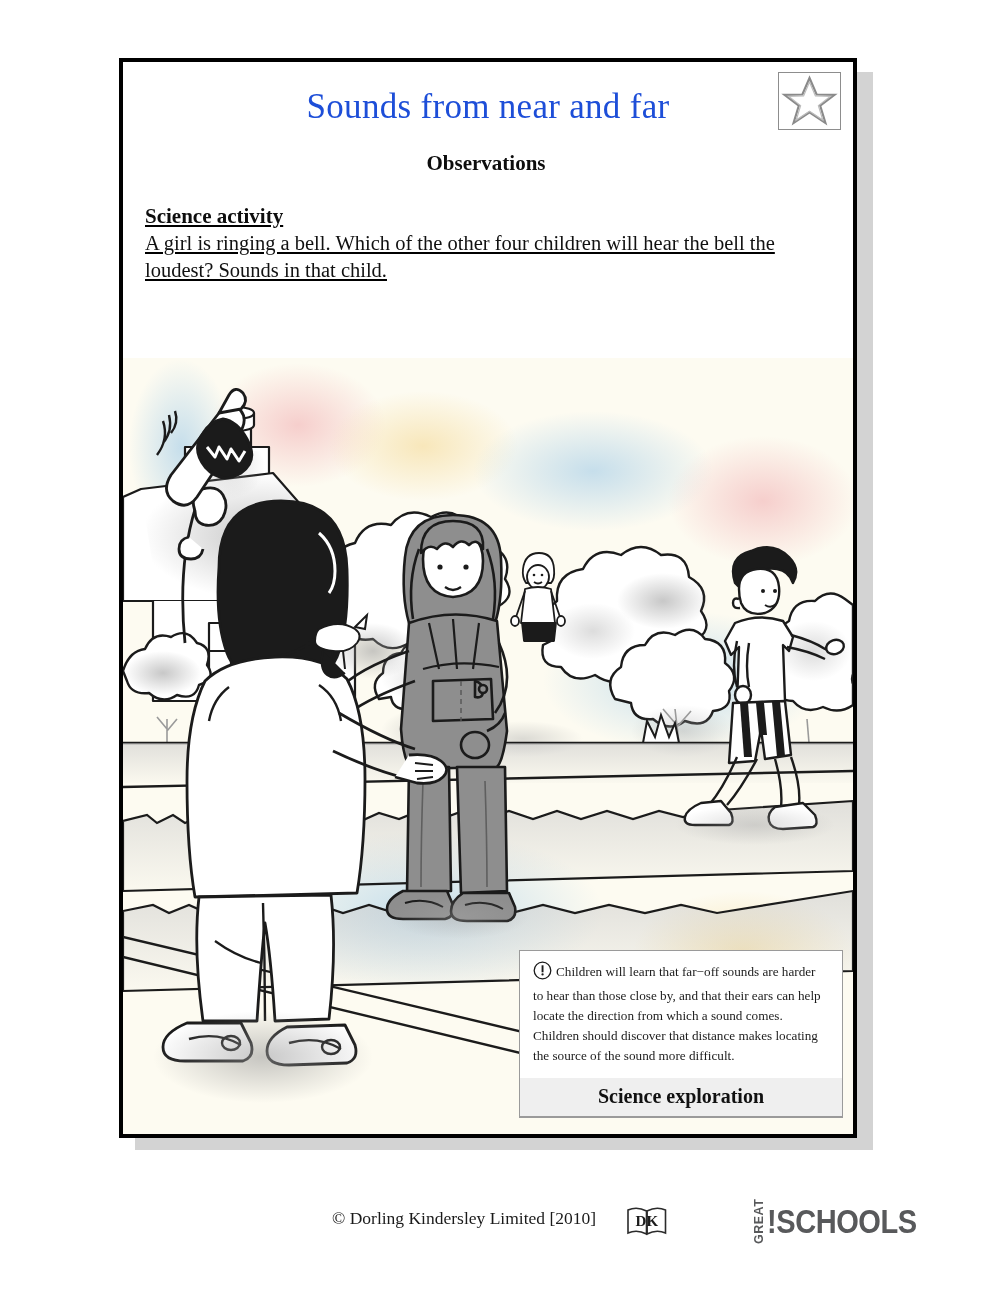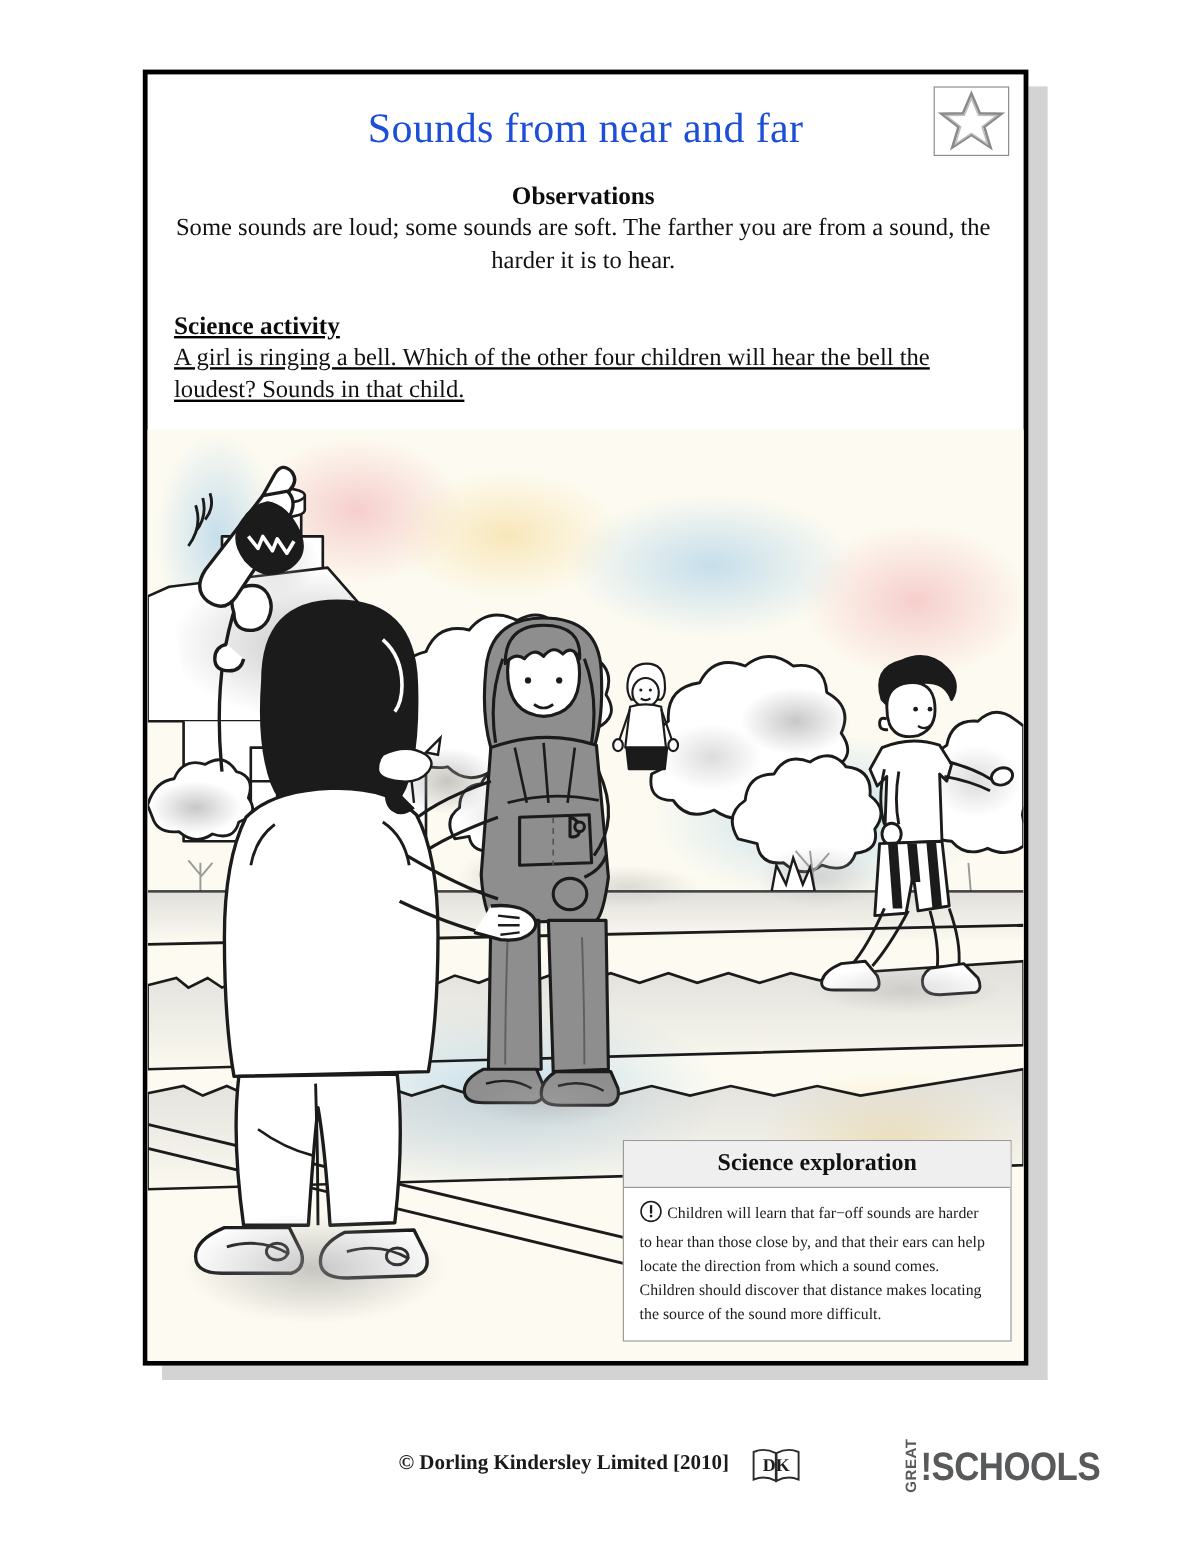--- a/index.html
+++ b/index.html
@@ -130,21 +130,20 @@
     width: 1000px;
     height: 70px;
   }
   #copyright-text {
     position: absolute;
     left: 332px;
     top: 12px;
     font-size: 17.5px;
     color: #1a1a1a;
     white-space: nowrap;
-    font-weight: bold;
   }
   #dk-logo {
     position: absolute;
     left: 626px;
     top: 8px;
   }
   #greatschools-logo {
     position: absolute;
     left: 753px;
     top: 8px;
@@ -189,21 +188,20 @@
     <svg width="61" height="56" viewBox="0 0 61 56">
       <polygon points="30.5,5 37.6,21.5 55.5,21.8 41.2,32.7 46.4,49.8 30.5,39.4 14.6,49.8 19.8,32.7 5.5,21.8 23.4,21.5" fill="#ffffff" stroke="#8a8a8a" stroke-width="2.2" stroke-linejoin="miter"></polygon>
       <polygon points="30.5,9 36.4,23 51.5,23.3 39.4,32.6 43.8,47 30.5,38.2 17.2,47 21.6,32.6 9.5,23.3 24.6,23" fill="none" stroke="#bdbdbd" stroke-width="1.2"></polygon>
     </svg>
   </div>
 
   <h1 id="page-title">Sounds from near and far</h1>
 
   <div class="section" id="observations-section">
     <div class="section-heading">Observations</div>
-    <p class="section-body">Some sounds are loud; some sounds are soft. The farther you are from a sound, the harder it is to hear.</p>
   </div>
 
   <div class="section" id="activity-section">
     <div class="section-heading">Science activity</div>
     <p class="section-body">A girl is ringing a bell. Which of the other four children will hear the bell the loudest? Sounds in that child.</p>
   </div>
 
   <div id="illustration">
     <svg viewBox="0 0 730 790" preserveAspectRatio="xMidYMid slice">
       <defs>
@@ -501,30 +499,30 @@
       <g stroke="#1b1b1b" stroke-width="2" fill="#ffffff">
         <path d="M196,278 q20,-10 36,0 q8,6 2,14 q-8,10 -24,8 q-18,-2 -18,-10 q0,-8 4,-12 Z"></path>
         <path d="M232,276 l12,-12 l-2,14 Z"></path>
         <path d="M210,300 l-4,18 M220,300 l2,18" fill="none"></path>
         <path d="M200,300 q-4,18 4,24 q8,6 18,-2" fill="#1b1b1b" stroke="#1b1b1b"></path>
       </g>
     </svg>
   </div>
 
   <div id="science-exploration">
-    <div id="exploration-header">Science exploration</div>
     <div id="exploration-body">
       <span id="warning-icon">
         <svg width="19" height="19" viewBox="0 0 19 19">
           <circle cx="9.5" cy="9.5" r="8.3" fill="#ffffff" stroke="#1b1b1b" stroke-width="1.3"></circle>
           <rect x="8.6" y="4.3" width="1.9" height="7" fill="#1b1b1b"></rect>
           <circle cx="9.55" cy="13.4" r="1.15" fill="#1b1b1b"></circle>
         </svg>
       </span><span>Children will learn that far−off sounds are harder to hear than those close by, and that their ears can help locate the direction from which a sound comes. Children should discover that distance makes locating the source of the sound more difficult.</span>
     </div>
+    <div id="exploration-header">Science exploration</div>
   </div>
 
 </div>
 
 <div id="footer">
   <div id="copyright-text">© Dorling Kindersley Limited [2010]</div>
 
   <div id="dk-logo">
     <svg width="42" height="34" viewBox="0 0 42 34">
       <path d="M2,6 q9,-4 18.5,1 L20.5,30 Q11,25 2,29 Z" fill="#ffffff" stroke="#2b2b2b" stroke-width="1.6"></path>

